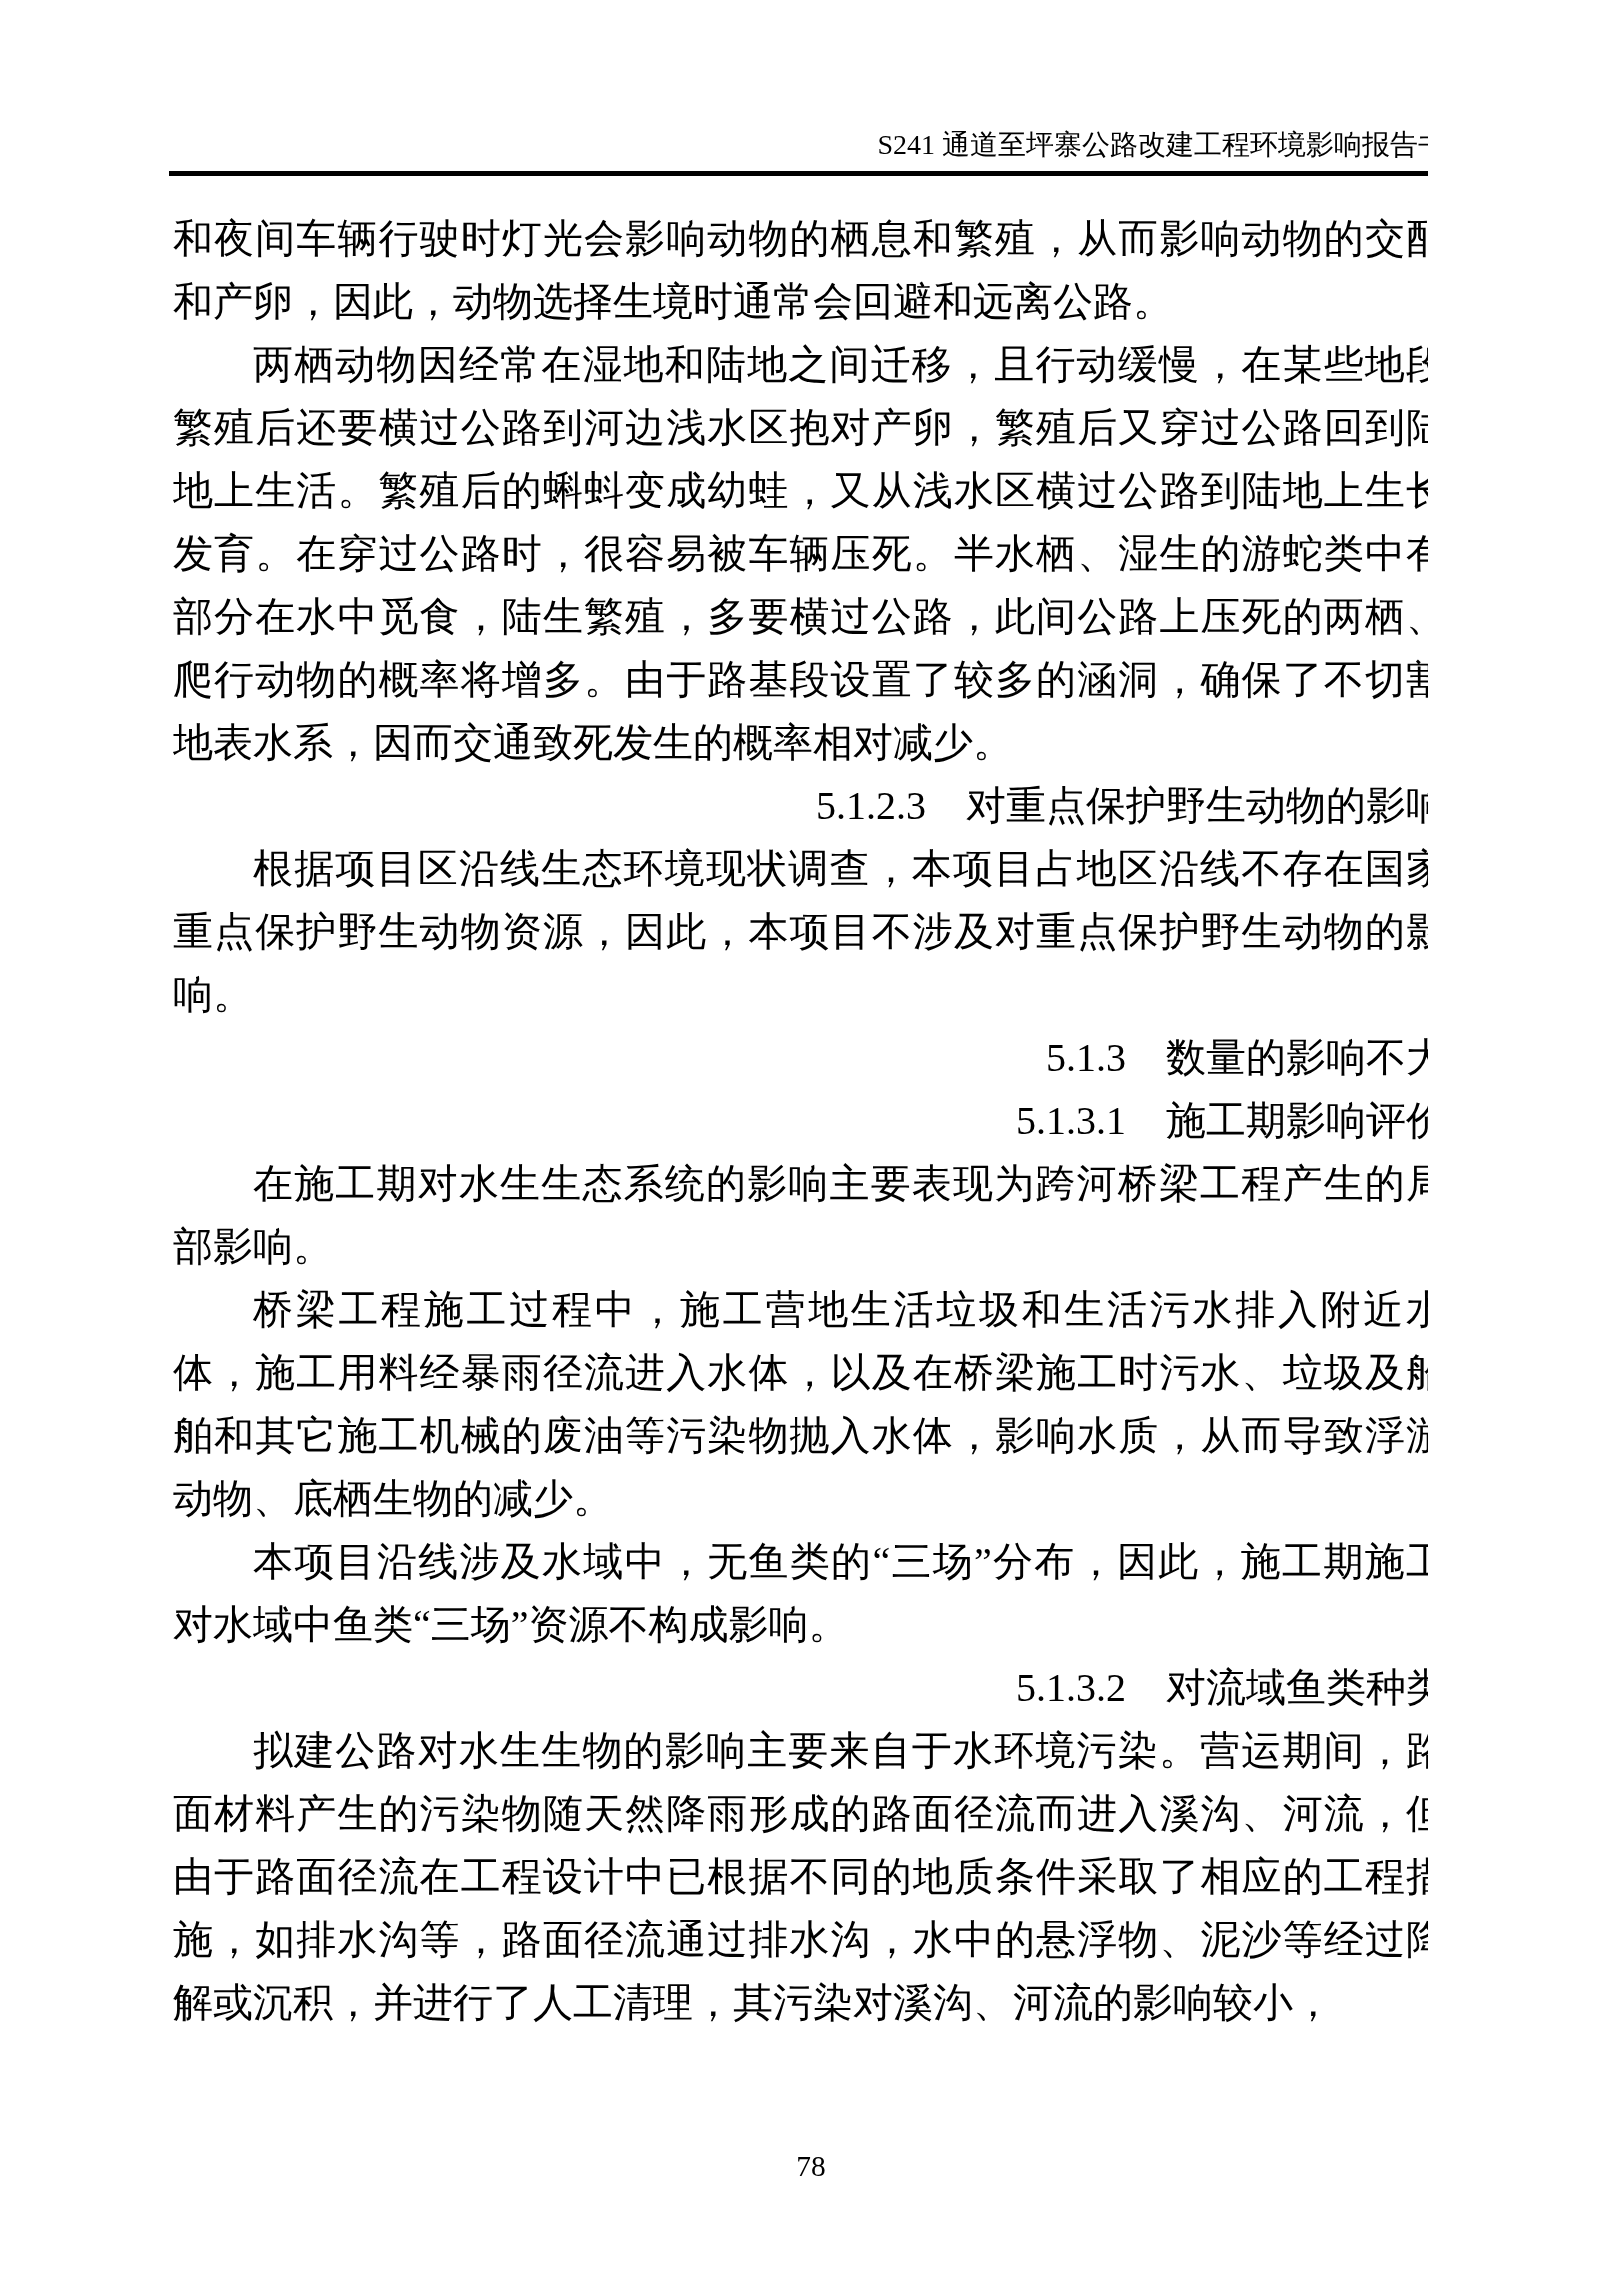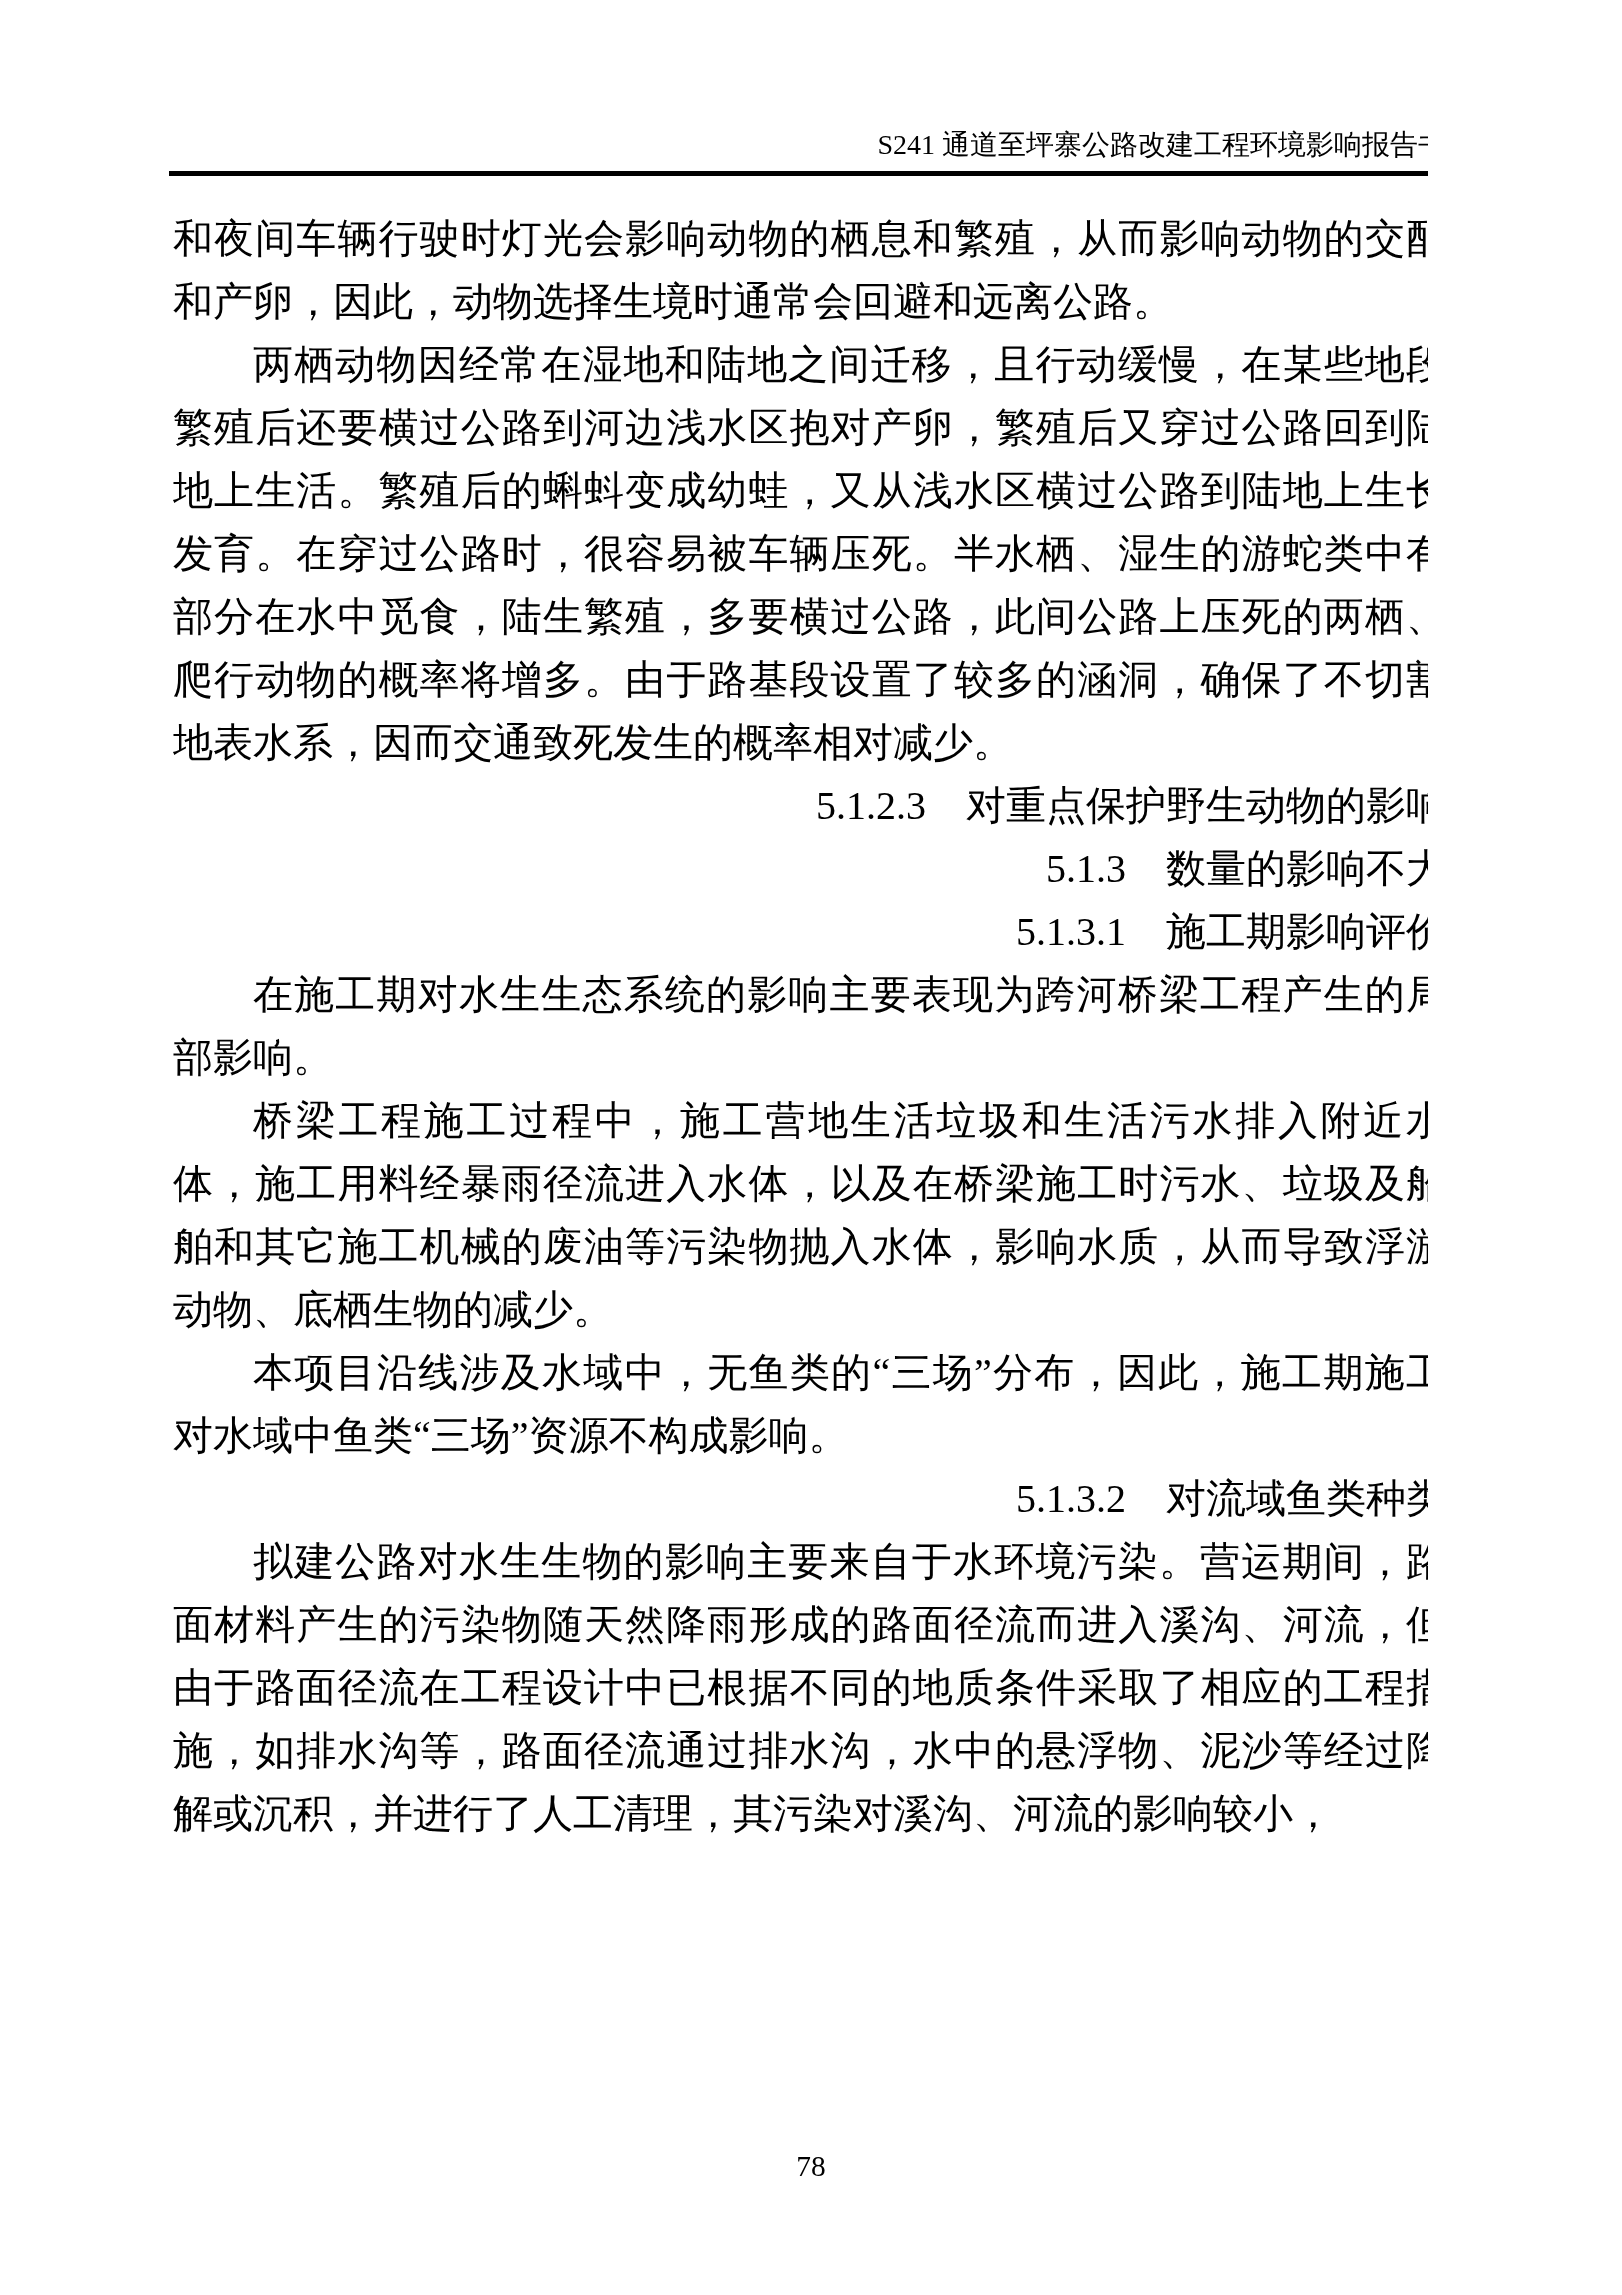--- a/index.html
+++ b/index.html
@@ -71,20 +71,21 @@
 <div class="page">
 
   <div class="header-title">S241 通道至坪寨公路改建工程环境影响报告书</div>
 
   <div class="header-rule"></div>
 
   <div class="body-text">
     <p class="para">和夜间车辆行驶时灯光会影响动物的栖息和繁殖，从而影响动物的交配和产卵，因此，动物选择生境时通常会回避和远离公路。</p>
     <p class="para indent">两栖动物因经常在湿地和陆地之间迁移，且行动缓慢，在某些地段繁殖后还要横过公路到河边浅水区抱对产卵，繁殖后又穿过公路回到陆地上生活。繁殖后的蝌蚪变成幼蛙，又从浅水区横过公路到陆地上生长发育。在穿过公路时，很容易被车辆压死。半水栖、湿生的游蛇类中有部分在水中觅食，陆生繁殖，多要横过公路，此间公路上压死的两栖、爬行动物的概率将增多。由于路基段设置了较多的涵洞，确保了不切割地表水系，因而交通致死发生的概率相对减少。</p>
     <p class="para heading">5.1.2.3　对重点保护野生动物的影响</p>
+    <p class="para indent">根据项目区沿线生态环境现状调查，本项目占地区沿线不存在国家重点保护野生动物资源，因此，本项目不涉及对重点保护野生动物的影响。</p>
     <p class="para heading">5.1.3　数量的影响不大</p>
     <p class="para heading">5.1.3.1　施工期影响评价</p>
     <p class="para indent">在施工期对水生生态系统的影响主要表现为跨河桥梁工程产生的局部影响。</p>
     <p class="para indent">桥梁工程施工过程中，施工营地生活垃圾和生活污水排入附近水体，施工用料经暴雨径流进入水体，以及在桥梁施工时污水、垃圾及船舶和其它施工机械的废油等污染物抛入水体，影响水质，从而导致浮游动物、底栖生物的减少。</p>
     <p class="para indent">本项目沿线涉及水域中，无鱼类的“三场”分布，因此，施工期施工对水域中鱼类“三场”资源不构成影响。</p>
     <p class="para heading">5.1.3.2　对流域鱼类种类</p>
     <p class="para indent">拟建公路对水生生物的影响主要来自于水环境污染。营运期间，路面材料产生的污染物随天然降雨形成的路面径流而进入溪沟、河流，但由于路面径流在工程设计中已根据不同的地质条件采取了相应的工程措施，如排水沟等，路面径流通过排水沟，水中的悬浮物、泥沙等经过降解或沉积，并进行了人工清理，其污染对溪沟、河流的影响较小，</p>
   </div>
 
   <div class="footer-pagenum">78</div>

